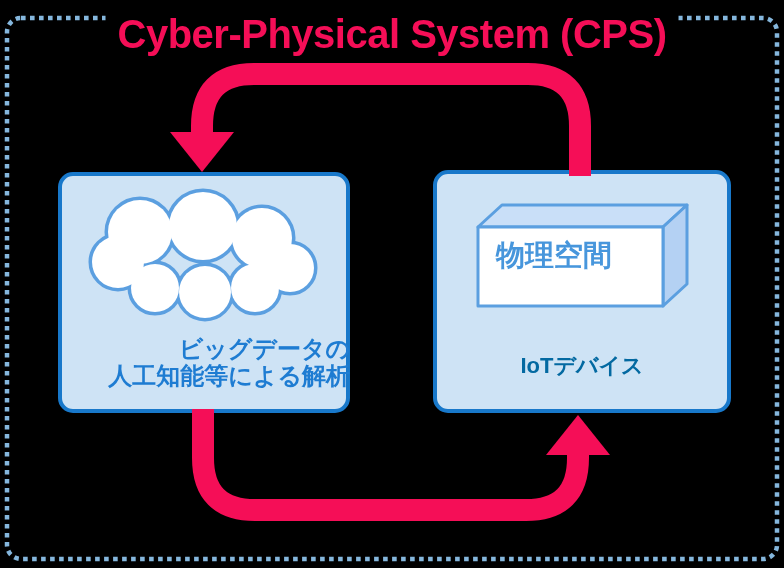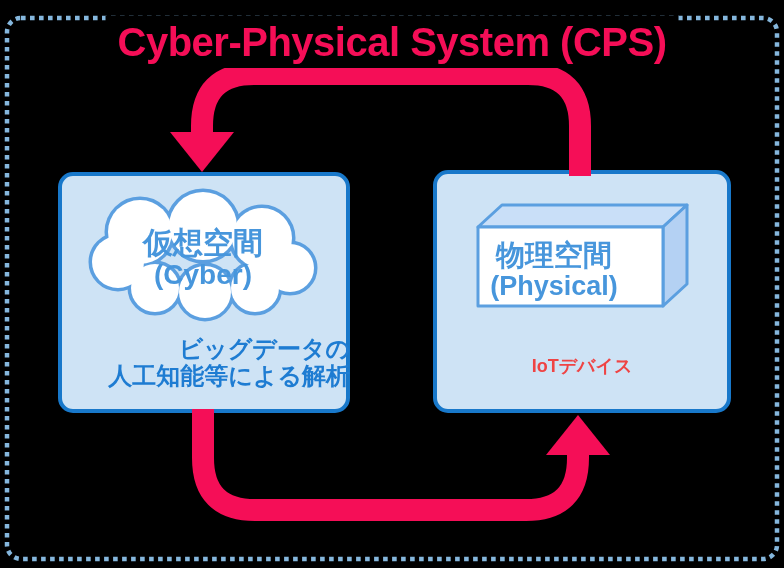--- a/index.html
+++ b/index.html
@@ -8,32 +8,32 @@
     font-family:"Liberation Sans","DejaVu Sans",sans-serif;overflow:hidden;
   }
   .layer{position:absolute;left:0;top:0;pointer-events:none;}
   .box{
     position:absolute;box-sizing:border-box;
     background:#CEE3F5;border:4px solid #1878CA;border-radius:15px;
   }
   .box.cyber{left:58px;top:172px;width:292px;height:241px;}
   .box.physical{left:433px;top:170px;width:298px;height:243px;}
   .title{
-    position:absolute;left:50%;top:16px;transform:translateX(-50%);
+    position:absolute;left:50%;top:8px;transform:translateX(-50%);
     color:#F50E57;background:#000;padding:4px 12px;
     font-size:40px;font-weight:700;letter-spacing:-0.5px;white-space:nowrap;
     line-height:44px;
   }
   .txt{position:absolute;text-align:center;font-weight:700;white-space:nowrap;}
   .cloud-label{left:93px;top:227px;width:220px;color:#4796DC;font-size:30px;line-height:32px;}
   .cloud-label .ln2{font-size:28px;}
   .cyber-caption{left:58px;top:335px;width:292px;color:#1E7CD2;font-size:24px;line-height:27px;text-align:right;}
   .cuboid-label{left:478px;top:240px;width:152px;color:#4796DC;font-size:29px;line-height:31px;}
   .cuboid-label .ln2{font-size:27px;}
-  .physical-caption{left:433px;top:352px;width:298px;color:#ef4444;font-size:18px;line-height:28px;}
+  .physical-caption{left:433px;top:352px;width:298px;color:#0369a1;font-size:22px;line-height:28px;}
 </style>
 </head>
 <body>
 
 <div class="stage">
 
   <div class="box cyber"></div>
   <div class="box physical"></div>
 
   <svg class="layer" width="784" height="568" viewBox="0 0 784 568">
@@ -75,30 +75,25 @@
 
     <g stroke="#5B9FE0" stroke-width="3" stroke-linejoin="round">
       <polygon points="478,227 502,205 687,205 663,227" fill="#C9DFF8"></polygon>
       <polygon points="663,227 687,205 687,284 663,306" fill="#B4D1F3"></polygon>
       <rect x="478" y="227" width="185" height="79" fill="#FFFFFF"></rect>
     </g>
   </svg>
 
   <div class="title">Cyber-Physical System (CPS)</div>
 
-  <div class="txt cloud-label">
-    <div class="ln1">仮想空間</div>
-    <div class="ln2">(Cyber)</div>
-  </div>
 
   <div class="txt cyber-caption">
     <div>ビッグデータの</div>
     <div>人工知能等による解析</div>
   </div>
 
   <div class="txt cuboid-label">
     <div class="ln1">物理空間</div>
-    <div class="ln2">(Physical)</div>
   </div>
 
   <div class="txt physical-caption">IoTデバイス</div>
 
 </div>
 
 </body></html>

